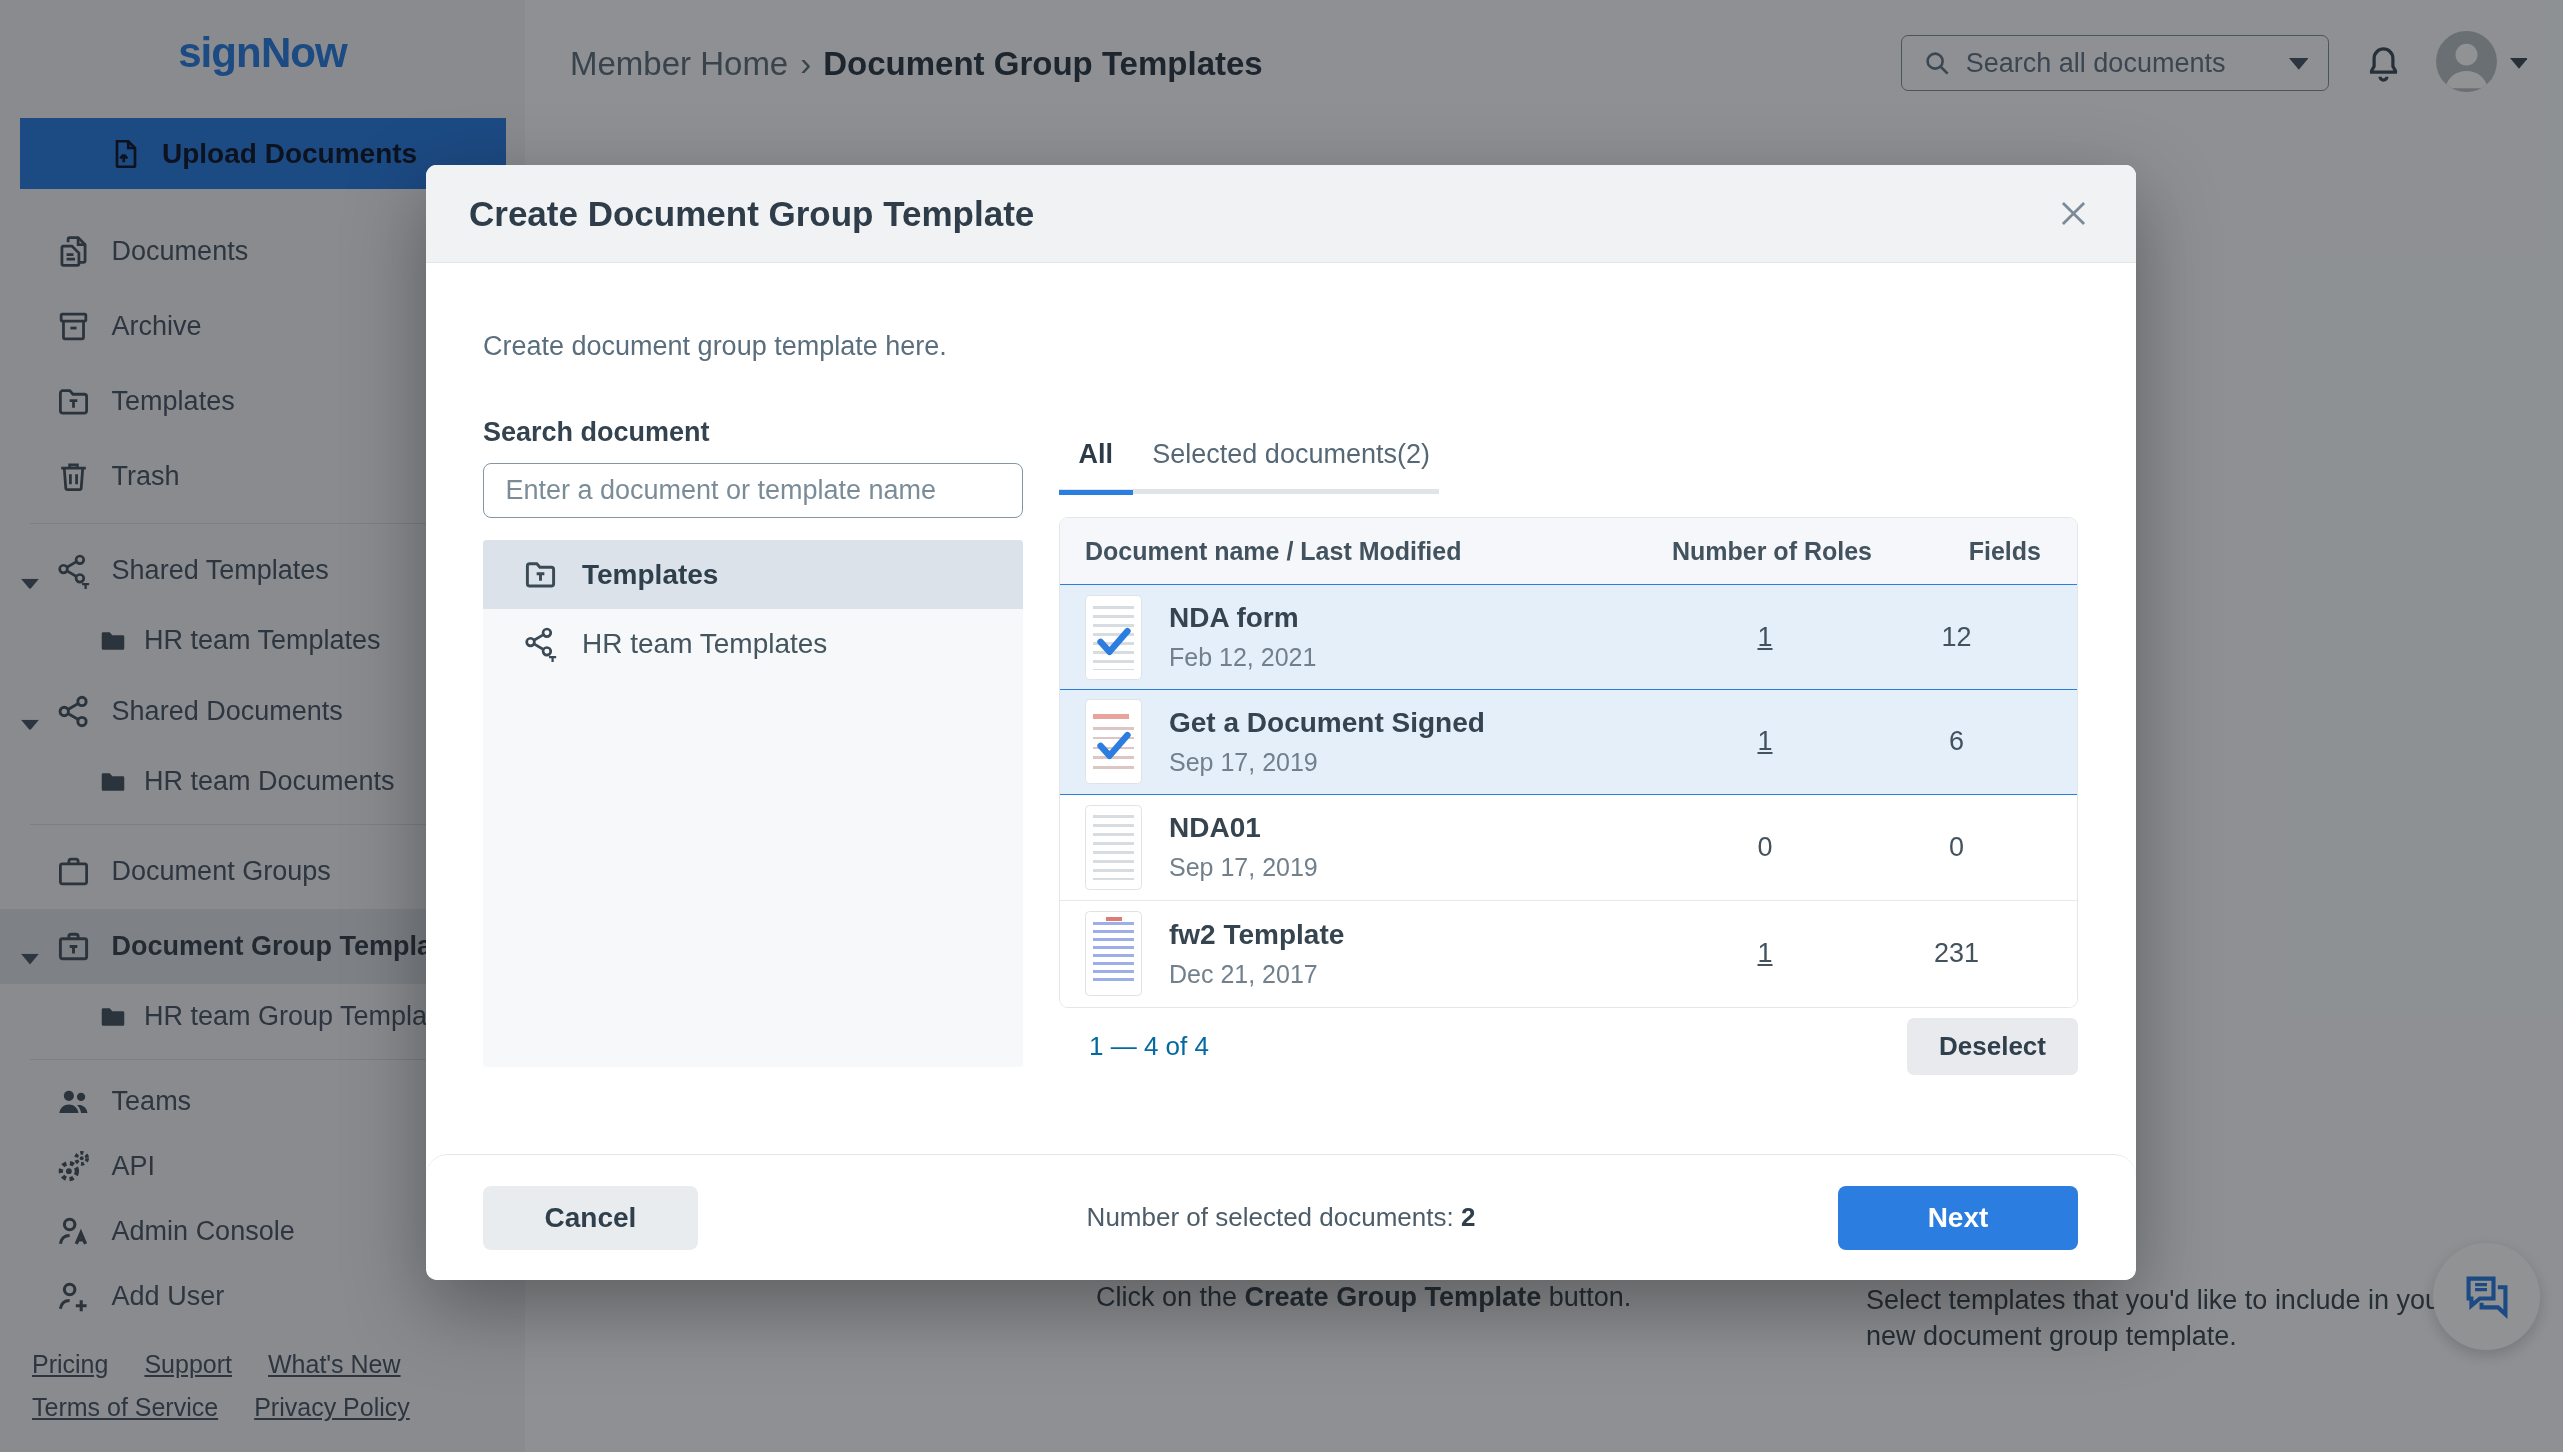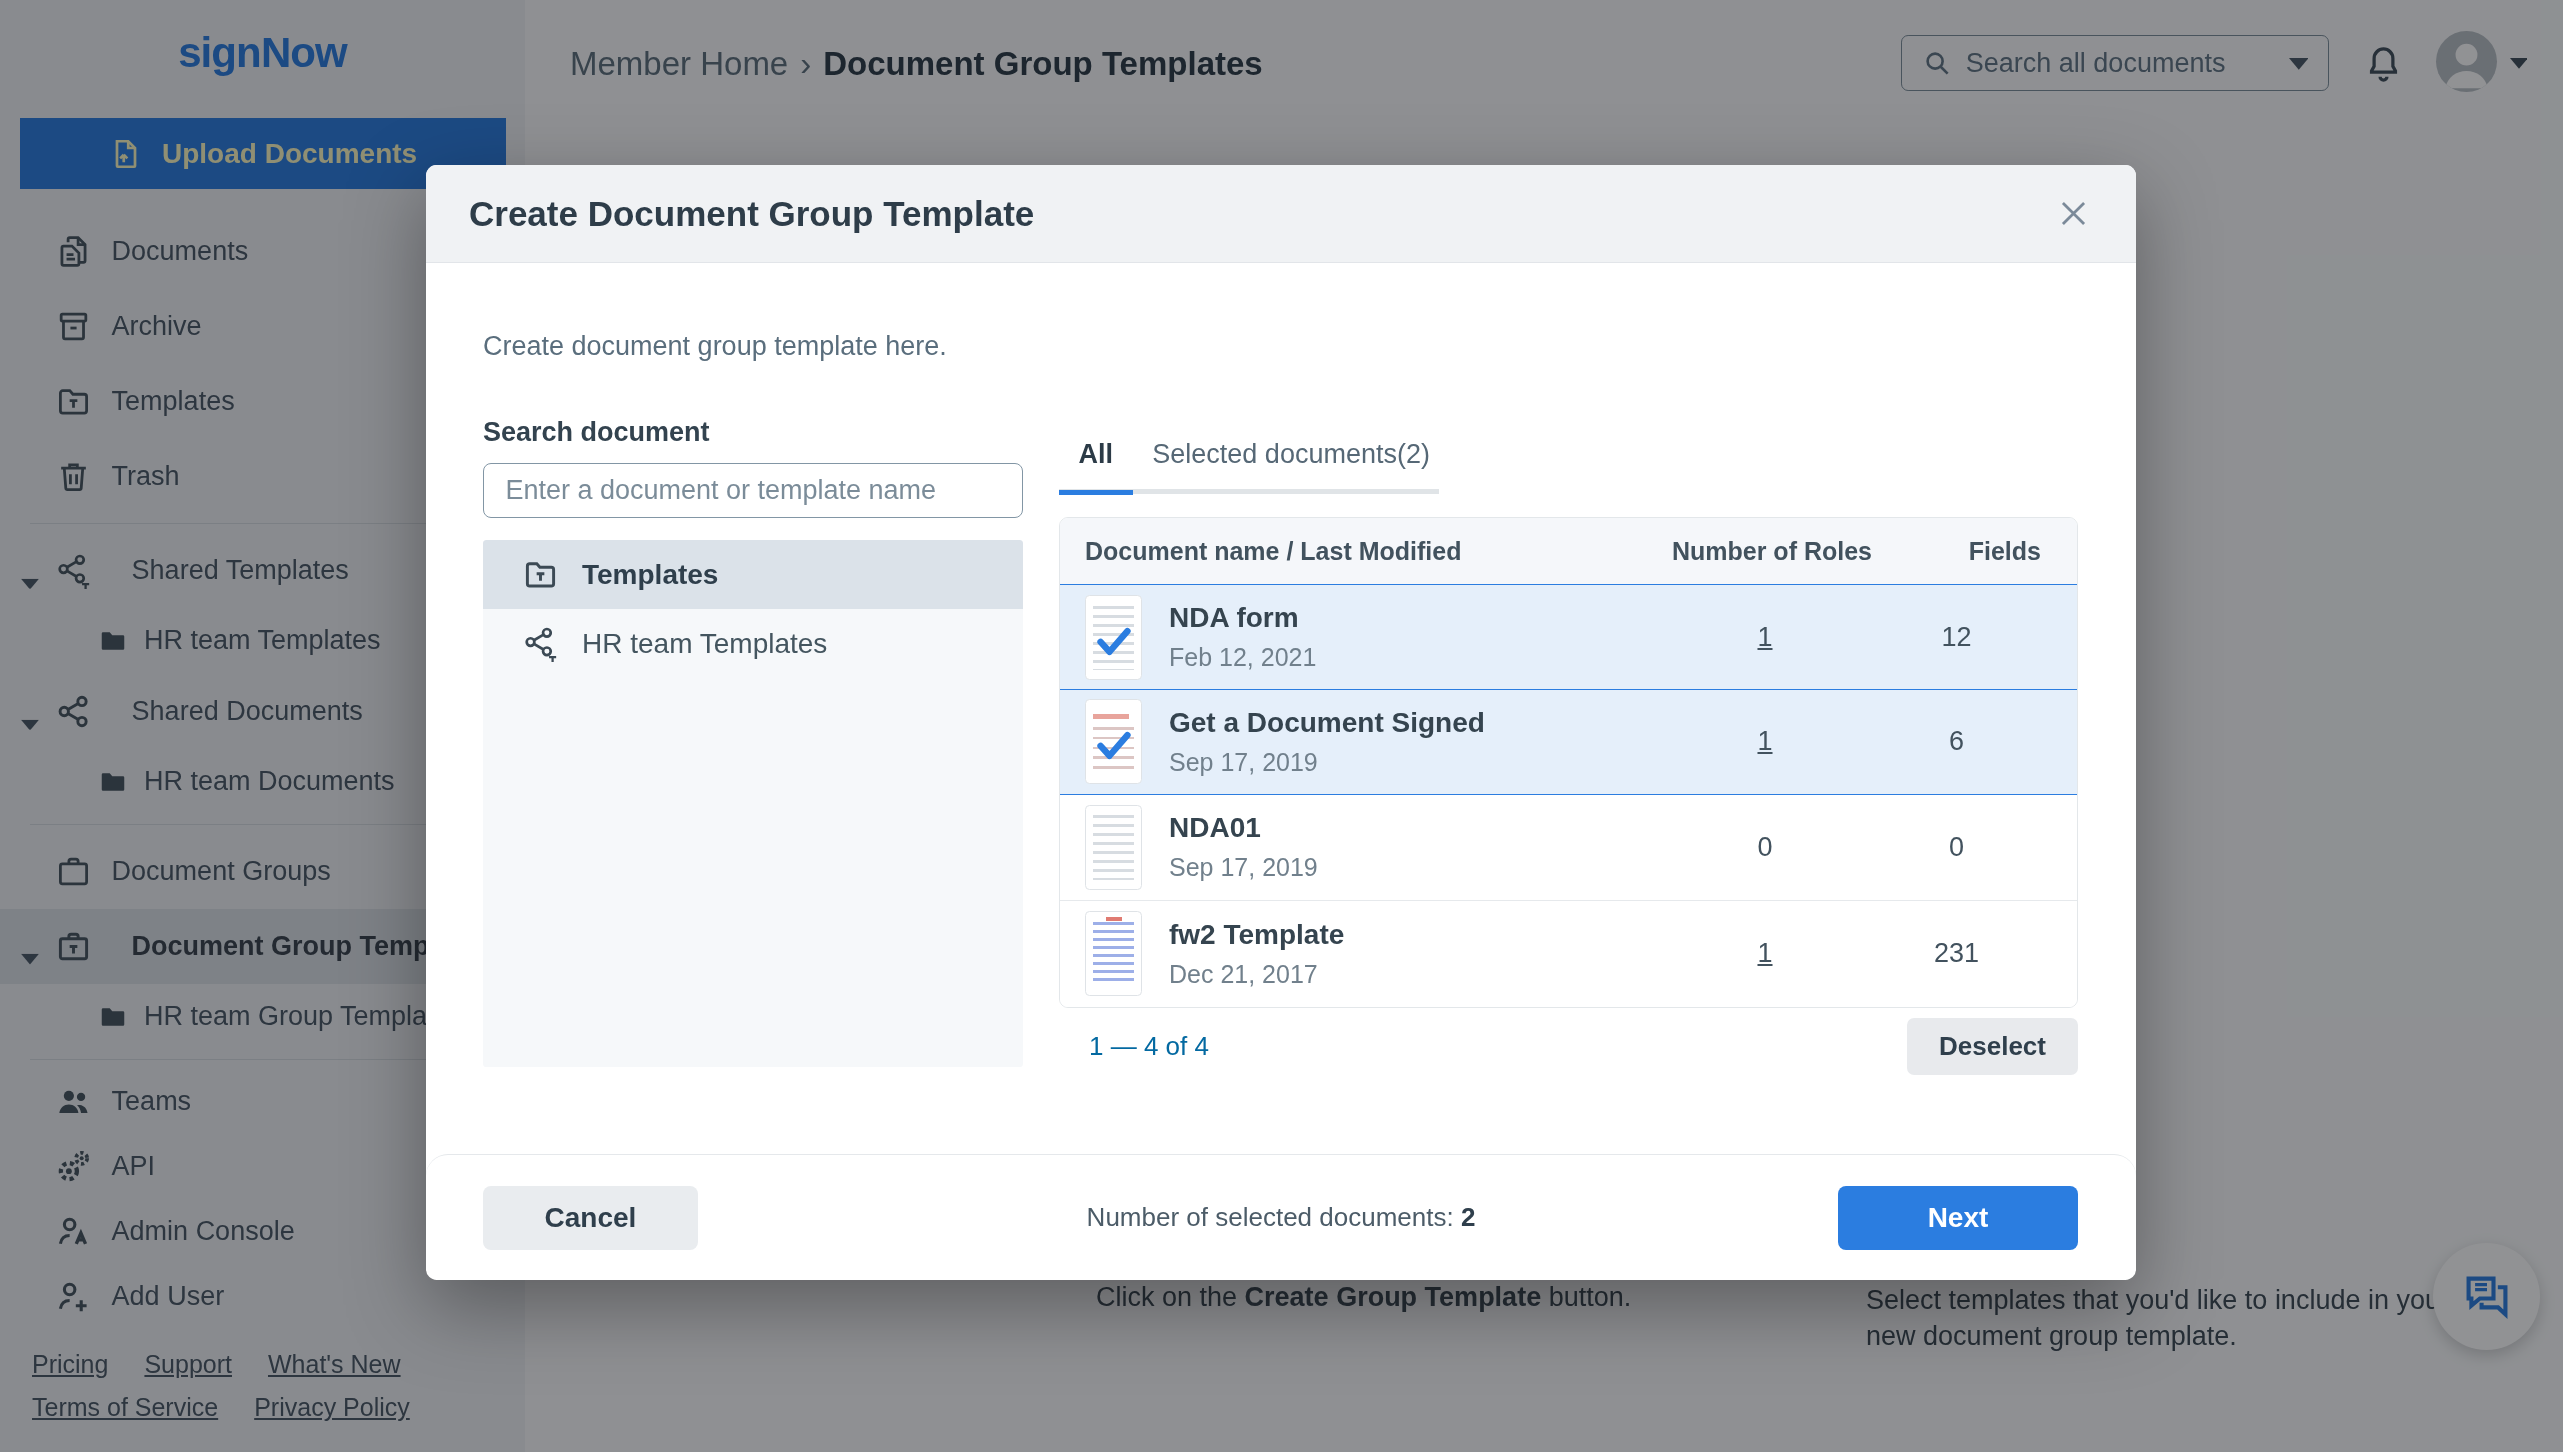--- a/index.html
+++ b/index.html
@@ -4,28 +4,28 @@
 <style>
   * { margin:0; padding:0; box-sizing:border-box; }
   html,body { background:#555; }
   body { font-family:"Liberation Sans","DejaVu Sans",sans-serif; }
   .app { position:relative; width:2563px; height:1452px; background:#fbfcfd; overflow:hidden; }
 
   
   .sidebar { position:absolute; left:0; top:0; width:525px; height:1452px; background:#f1f3f6; z-index:1; }
   .logo { display:block; text-align:center; margin-top:28.5px; font-size:42px; font-weight:bold; color:#2b7de0; letter-spacing:-0.9px; }
   .upload-btn { position:absolute; left:19.6px; top:118px; width:486px; height:71px; background:#2b7de0; border:none; border-radius:0;
-    color:#fef9c3; font-size:28px; font-weight:bold; display:flex; align-items:center; justify-content:center; gap:18px; cursor:pointer;
+    color:#0f172a; font-size:28px; font-weight:bold; display:flex; align-items:center; justify-content:center; gap:18px; cursor:pointer;
     font-family:inherit; }
   .upload-btn svg { width:36px; height:36px; }
   .nav { position:absolute; left:0; top:214px; width:100%; }
   .nav-row { position:relative; height:75px; display:flex; align-items:center; padding-left:55px; color:#4a5866; font-size:27px; cursor:pointer; white-space:nowrap; overflow:hidden; }
   .nav-row .nicon { width:37px; height:37px; margin-right:19.6px; flex:0 0 auto; color:#46545f; }
   .nav-row .nicon svg { width:100%; height:100%; }
-  .nav-row.has-caret { padding-left:55px;gap:20px; }
+  .nav-row.has-caret { padding-left:55px; }
   .nav-row .caret { position:absolute; left:21.4px; top:50%; transform:translateY(-50%); width:18px; height:10.7px; color:#4a5866; }
   .nav-row.child { padding-left:98px; height:66px; }
   .nav-row.child .nicon { width:30px; height:30px; margin-right:16px; }
   .nav-row.selected { background:#dde2e8; font-weight:bold; color:#39434d; }
   .nav-divider { height:0.9px; background:#d8dde2; margin:9px 0 9px 30px; }
   .nav-row.compact { height:65px; }
   .side-links { position:absolute; left:32px; bottom:23px; width:463px; font-size:25px; color:#4a5866; line-height:43px; }
   .side-links a { color:#4a5866; text-decoration:underline; margin-right:36px; cursor:pointer; }
 
   

